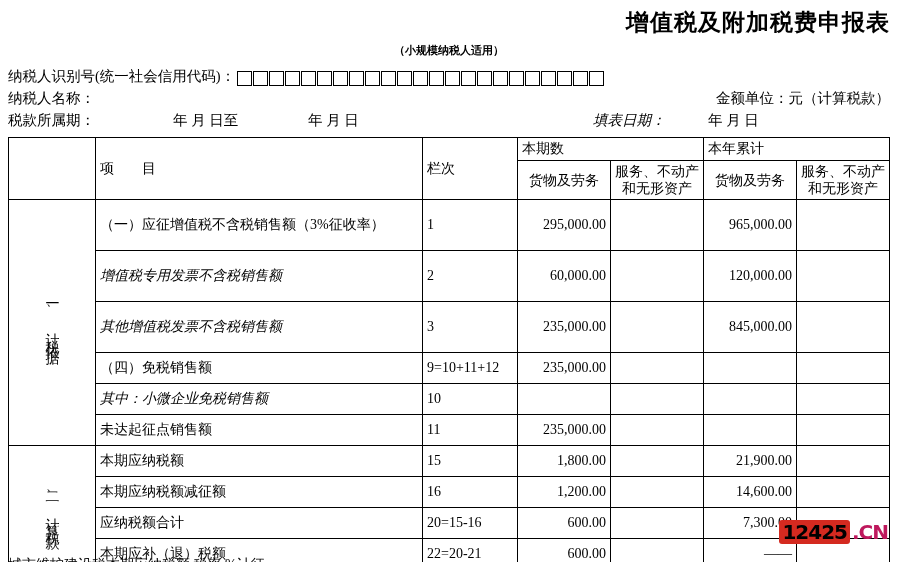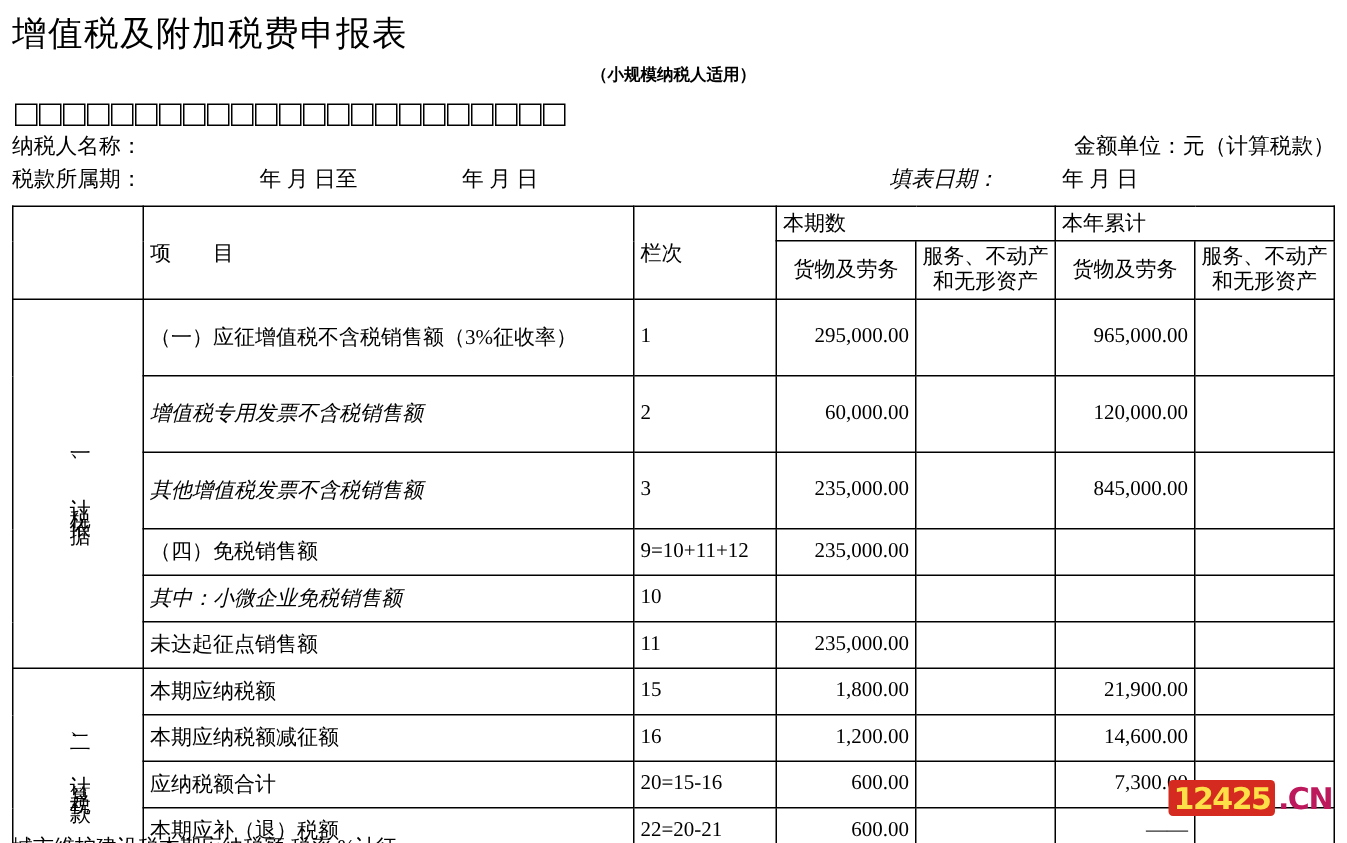--- a/index.html
+++ b/index.html
@@ -16,23 +16,23 @@
     position: relative;
   }
   .page {
     width: 898px;
     height: 562px;
     position: relative;
     box-sizing: border-box;
     padding: 0 8px;
   }
   .title {
-    text-align: left;
+    text-align: right;
     font-size: 23px;
-    font-weight: normal;
+    font-weight: bold;
     letter-spacing: 1px;
     margin-top: 8px;
     line-height: 30px;
   }
   .subtitle {
     text-align: center;
     font-size: 11px;
     font-weight: bold;
     margin-top: 2px;
     line-height: 20px;
@@ -113,21 +113,21 @@
     position: absolute;
     right: 10px;
     bottom: 26px;
     font-family: "DejaVu Sans", sans-serif;
     font-weight: bold;
     font-size: 20px;
     letter-spacing: -1px;
   }
   .logo .num {
     background: #d42a20;
-    color: #fde047;
+    color: #000000;
     padding: 0 3px;
     border-radius: 3px;
   }
   .logo .cn { color: #be185d; margin-left: 2px; }
   .clip-bottom {
     position: absolute;
     left: 8px;
     bottom: 0;
     width: 882px;
     height: 14px;
@@ -139,21 +139,21 @@
 </head>
 <body>
 
 <div class="page">
 
   <div class="title">增值税及附加税费申报表</div>
   <div class="subtitle">（小规模纳税人适用）</div>
 
   <div class="hdr-block">
     <div class="hdr-row">
-      <span class="boxes" id="idboxes"><span></span><span></span><span></span><span></span><span></span><span></span><span></span><span></span><span></span><span></span><span></span><span></span><span></span><span></span><span></span><span></span><span></span><span></span><span></span><span></span><span></span><span></span><span></span></span>
+      <span>纳税人识别号(统一社会信用代码)：</span><span class="boxes" id="idboxes"><span></span><span></span><span></span><span></span><span></span><span></span><span></span><span></span><span></span><span></span><span></span><span></span><span></span><span></span><span></span><span></span><span></span><span></span><span></span><span></span><span></span><span></span><span></span></span>
     </div>
     <div class="hdr-row">
       <span>纳税人名称：</span>
       <span class="right-note">金额单位：元（计算税款）</span>
     </div>
     <div class="hdr-row">
       <span>税款所属期：</span>
       <span class="pos-2">年  月  日至</span>
       <span class="pos-3">年  月  日</span>
       <span class="fill-date-label">填表日期：</span>

